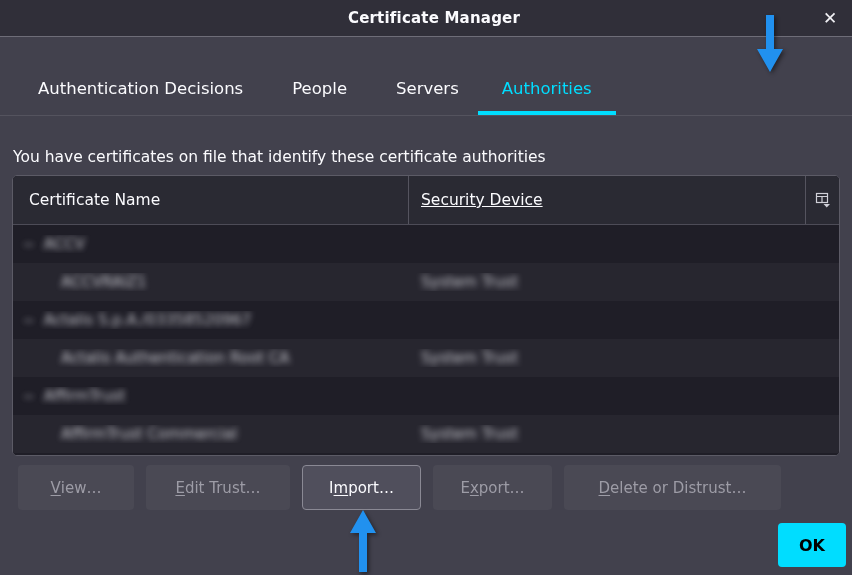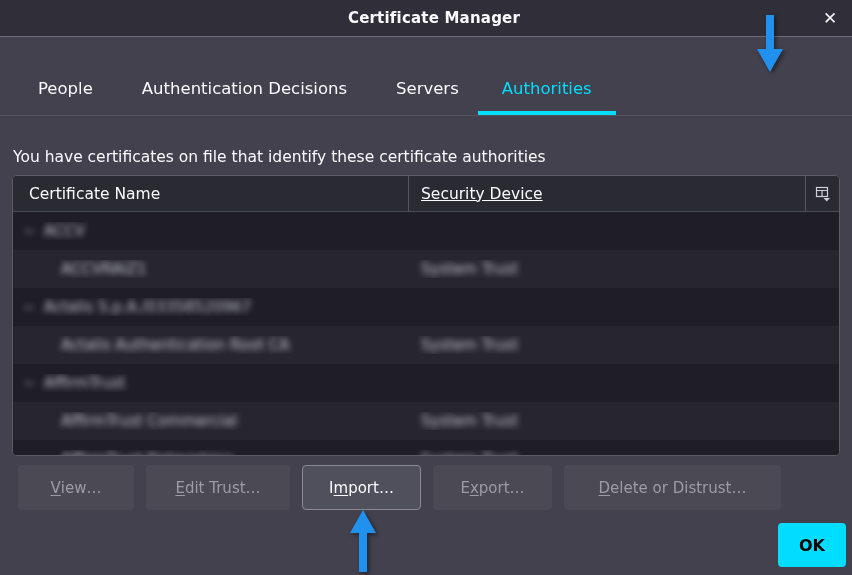--- a/index.html
+++ b/index.html
@@ -23,21 +23,21 @@
   .tab { font-size:16.5px; color:#fbfbfe; padding-bottom:17px; white-space:nowrap; cursor:default; }
   .tab.selected { color:#00ddff; padding:0 24px 13px 24px; margin-left:-30px;
                   border-bottom:4px solid #00ddff; }
 
   
   .description { position:absolute; top:148px; left:13px; font-size:15.5px; color:#fbfbfe; }
 
   
   .certs-table { position:absolute; top:175px; left:12px; width:828px; height:281px;
                  border:1px solid #5c5b66; border-radius:5px; background:#1f1e27; overflow:hidden; }
-  .thead { display:flex; height:36px; background:#2a2a33; border-bottom:1px solid #4d4c57;
+  .thead { display:flex; height:49px; background:#2a2a33; border-bottom:1px solid #4d4c57;
            align-items:center; font-size:15.5px; }
   .th-name { flex:0 0 396px; padding-left:16px; border-right:1px solid #55545f;
              height:100%; display:flex; align-items:center; }
   .th-device { flex:1 1 auto; padding-left:12px; height:100%; display:flex; align-items:center;text-decoration:underline; }
   .th-picker { flex:0 0 34px; border-left:1px solid #55545f; height:100%;
                display:flex; align-items:center; justify-content:center; }
   .tbody { height:248px; overflow:hidden; }
   .row { display:flex; height:38px; align-items:center; font-size:15px; }
   .row.dark  { background:#1f1e27; }
   .row.light { background:#27262f; }
@@ -75,22 +75,22 @@
 <body>
 
 <div class="window">
 
   <div class="titlebar">
     <div class="title">Certificate Manager</div>
     <button class="close-btn">✕</button>
   </div>
 
   <div class="tabs">
+    <span class="tab">Authentication Decisions</span>
     <span class="tab">People</span>
-    <span class="tab">Authentication Decisions</span>
     <span class="tab">Servers</span>
     <span class="tab selected">Authorities</span>
   </div>
 
   <div class="description">You have certificates on file that identify these certificate authorities</div>
 
   <div class="certs-table">
     <div class="thead">
       <div class="th-name">Certificate Name</div>
       <div class="th-device">Security Device</div>

